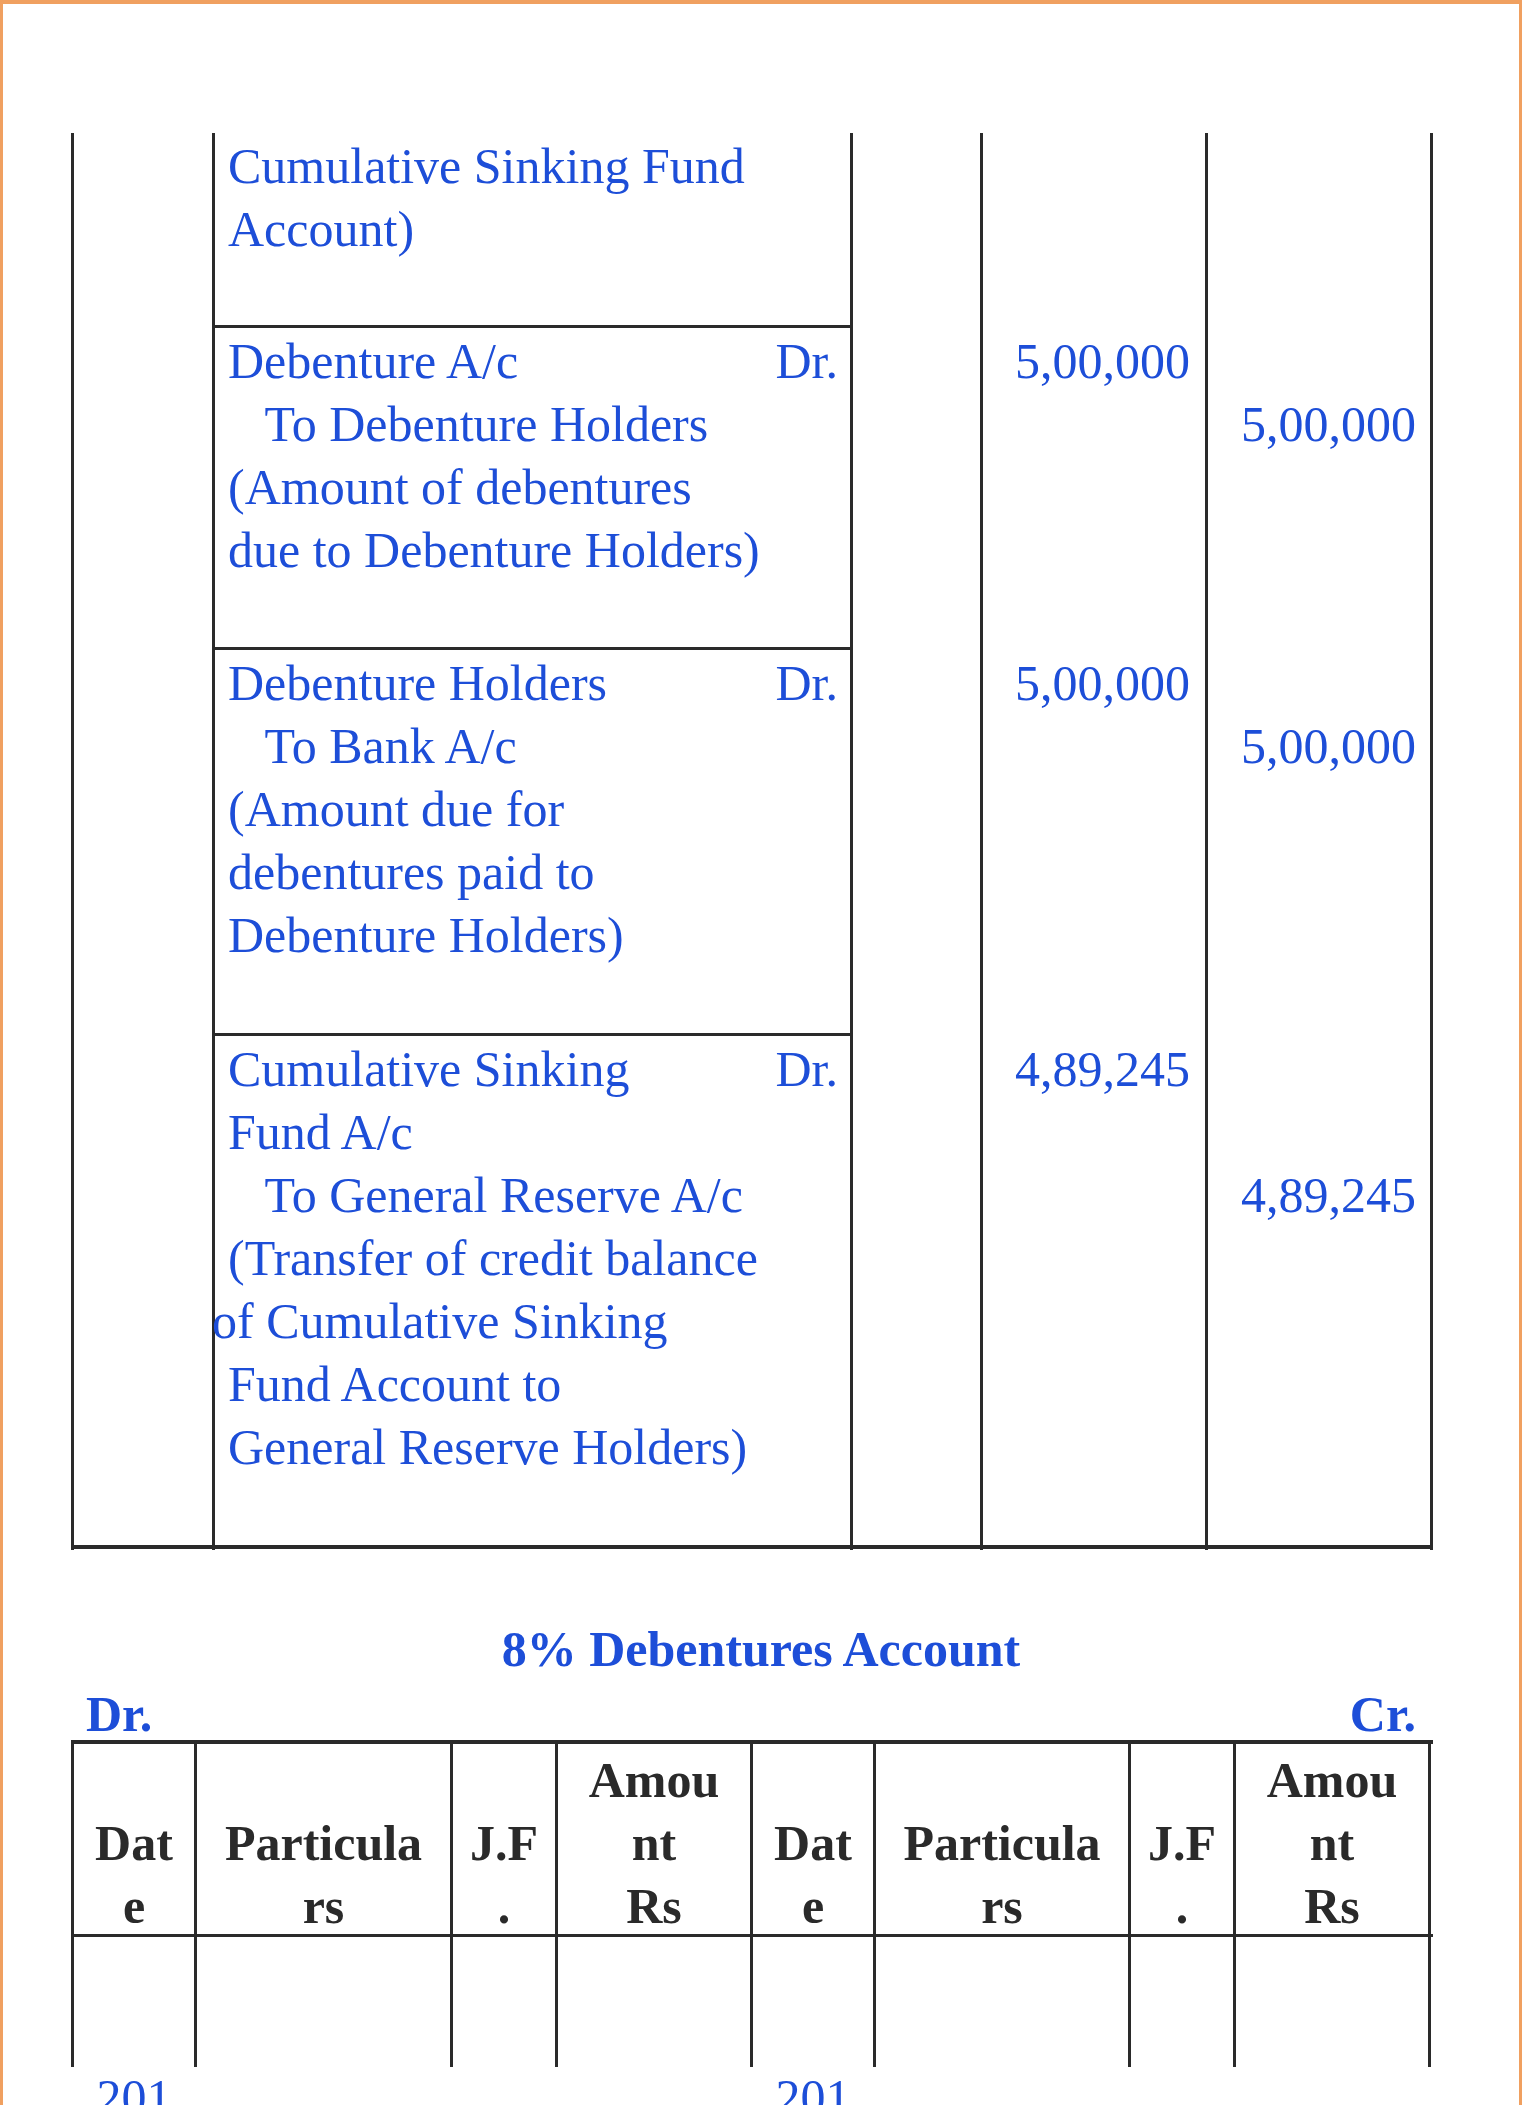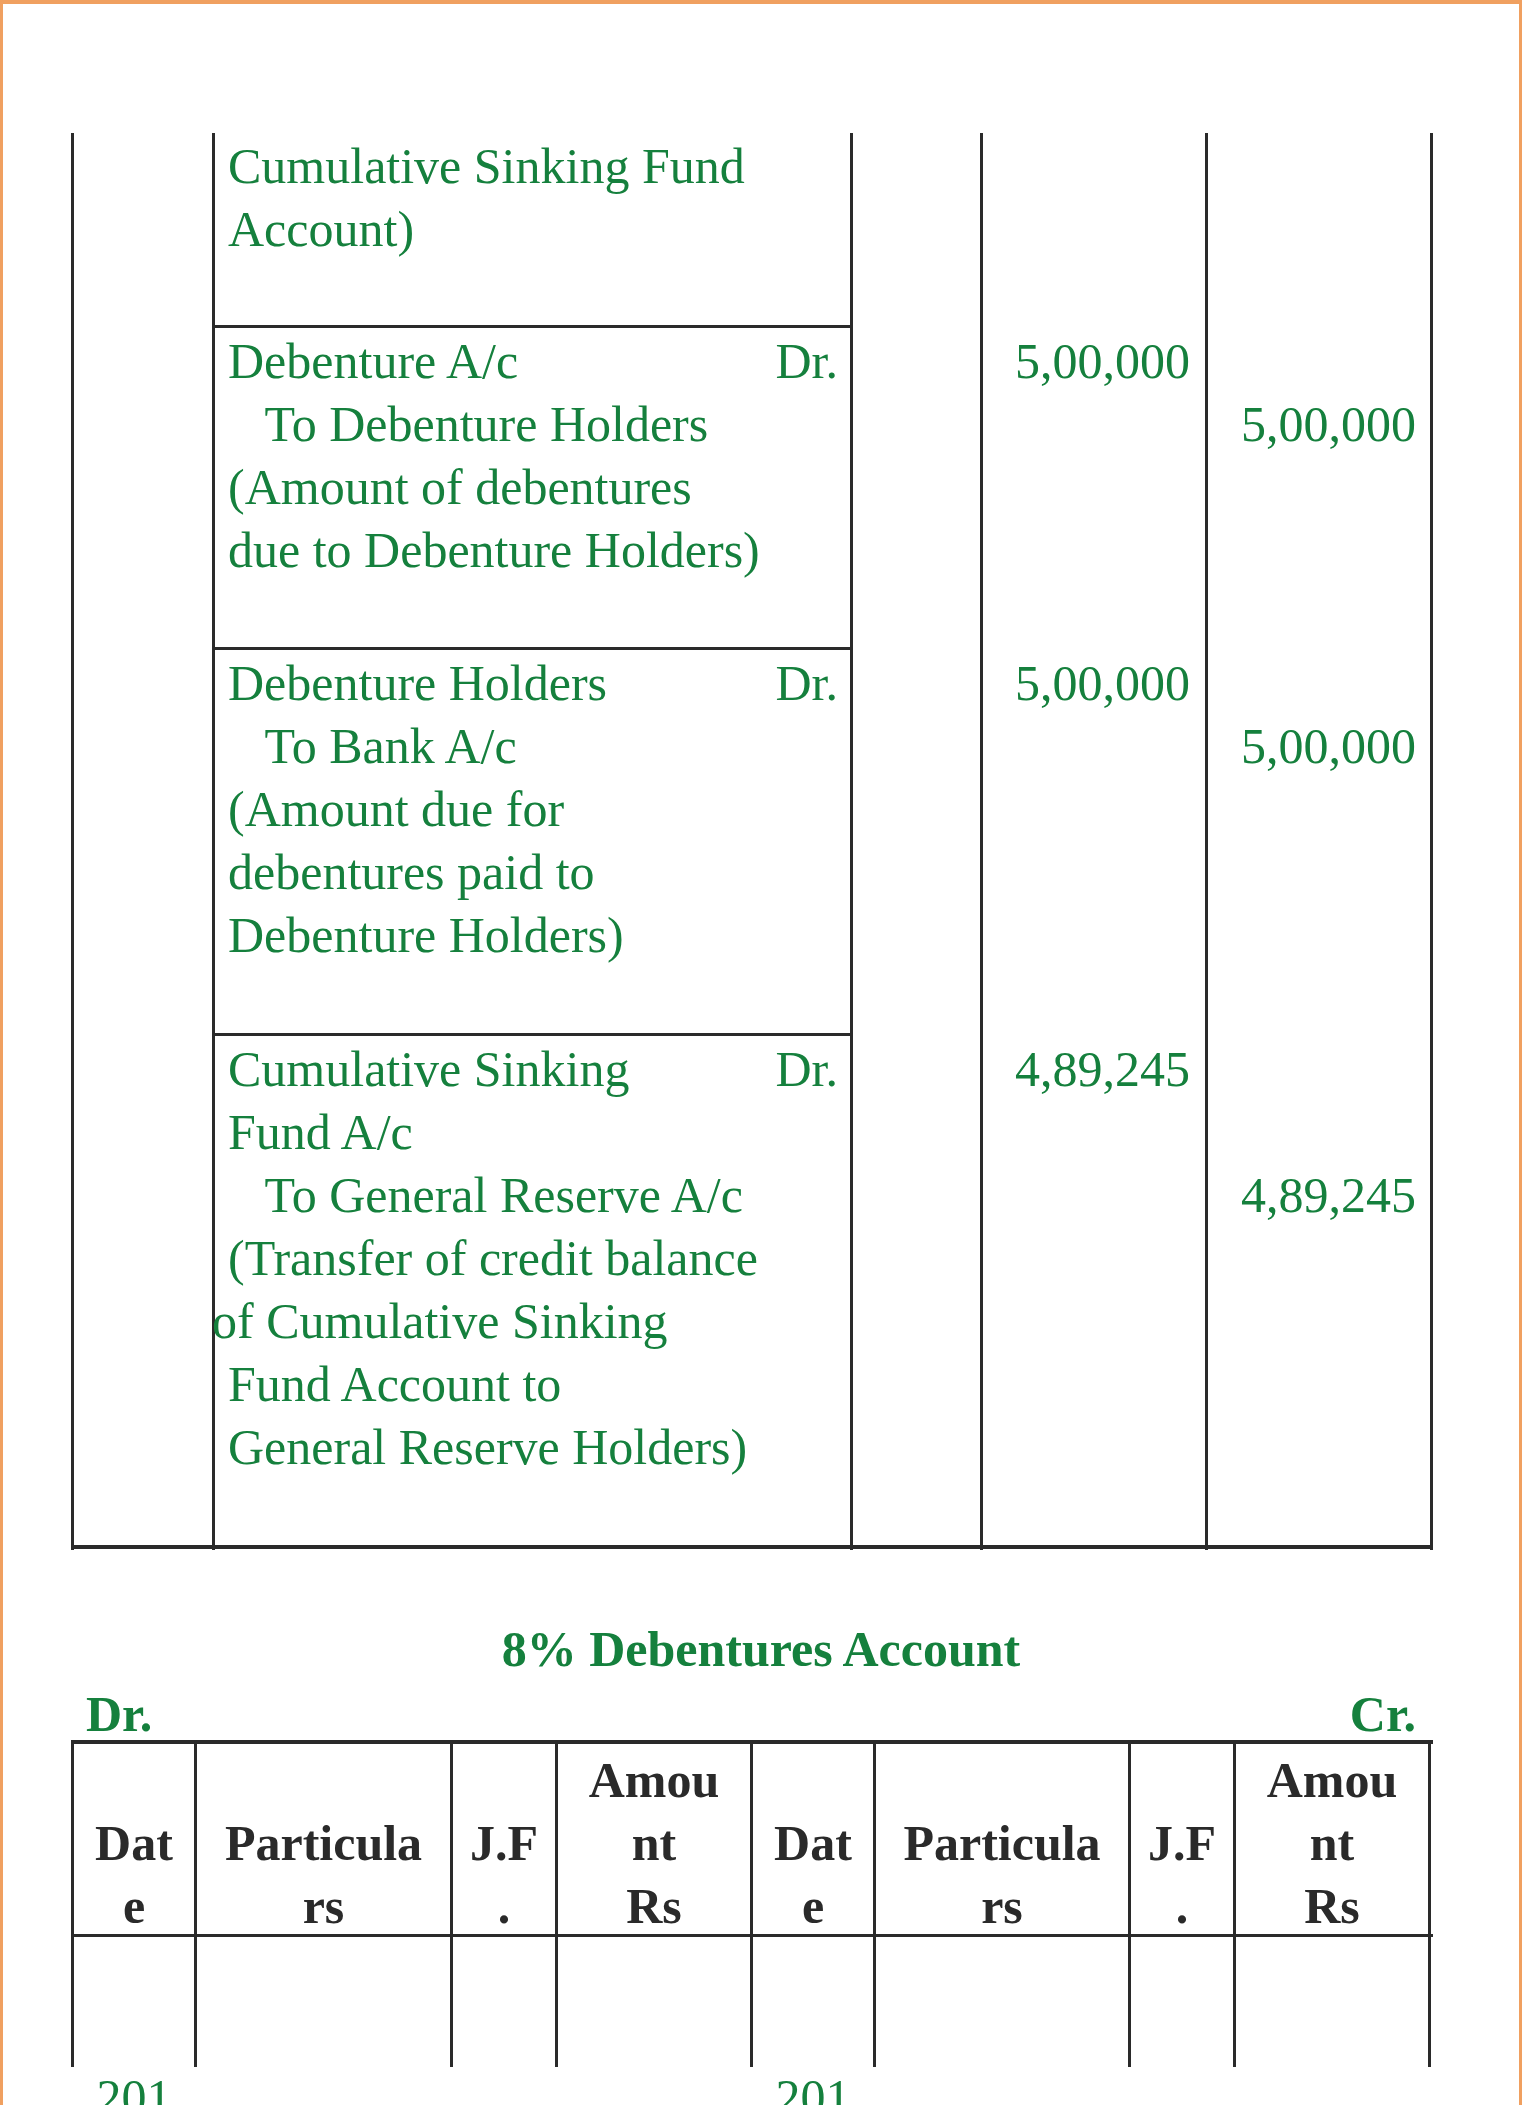--- a/index.html
+++ b/index.html
@@ -6,21 +6,21 @@
   body {
     width:1522px; height:2105px; background:#ffffff; position:relative; overflow:hidden;
     font-family:"Liberation Serif", "DejaVu Serif", serif; color:#222;
   }
   .frame {
     position:absolute; left:0; top:0; width:1522px; height:2105px; box-sizing:border-box;
     border-top:4px solid #f0a060; border-left:3px solid #f0a060; border-right:3px solid #f0a060;
   }
   .vline { position:absolute; width:3px; background:#2a2a2a; }
   .hline { position:absolute; height:3px; background:#2a2a2a; }
-  .txt { position:absolute; font-size:50px; line-height:63px; white-space:pre; color:#15803d; }
+  .txt { position:absolute; font-size:50px; line-height:63px; white-space:pre; color:#1d4ed8; }
   .right { text-align:right; }
   .bold { font-weight:bold; }
   .hdr { position:absolute; font-size:50px; line-height:63px; font-weight:bold; text-align:center; color:#2a2a2a; }
 </style>
 </head>
 <body>
 
 <div class="frame"></div>
 
 <div>

